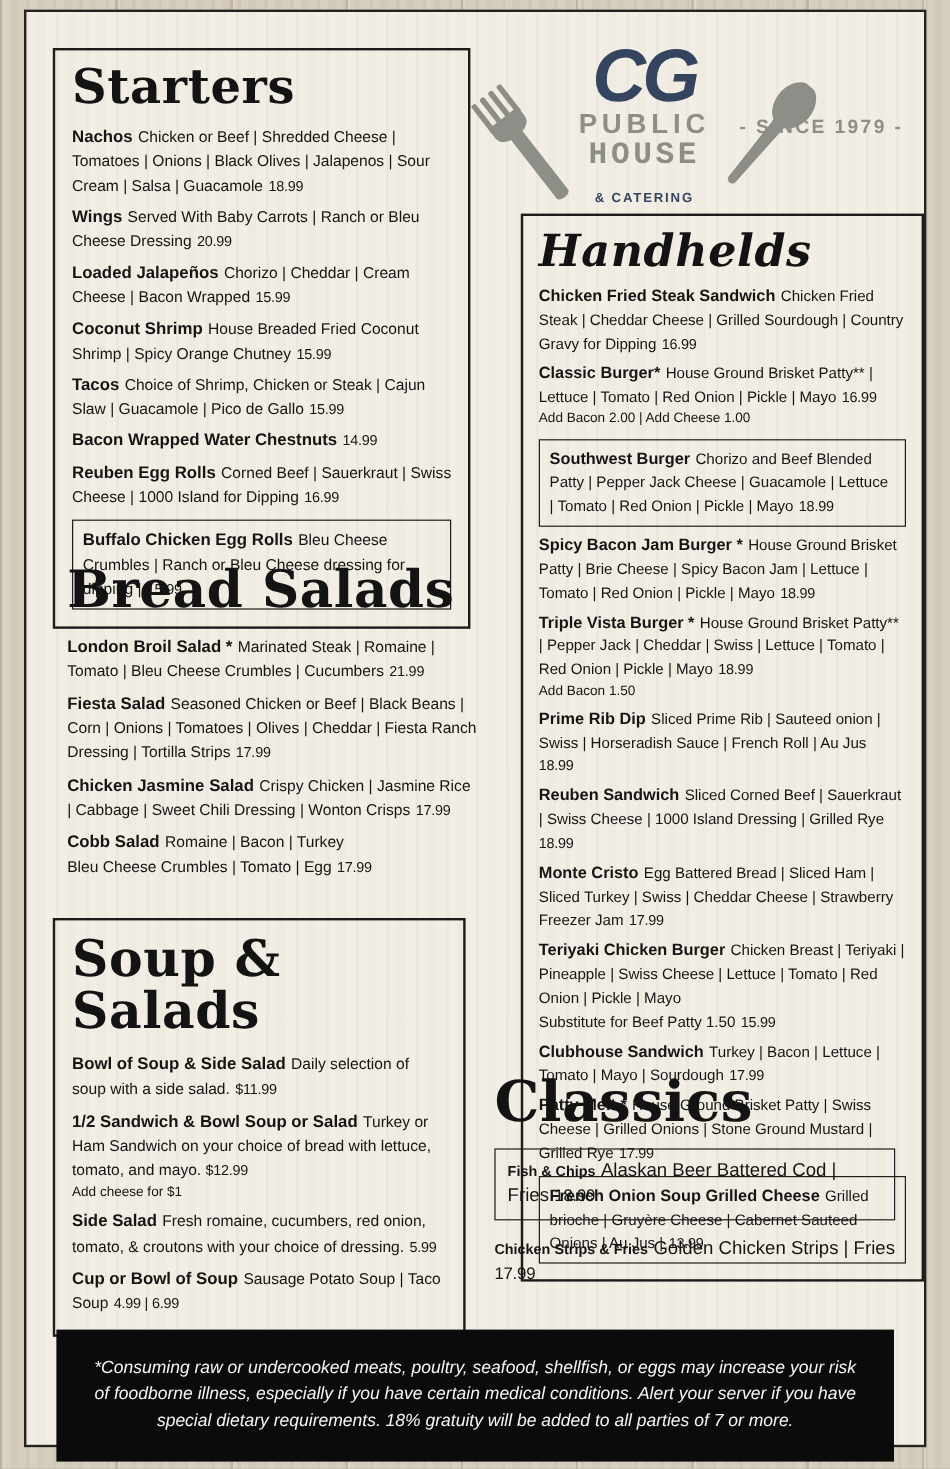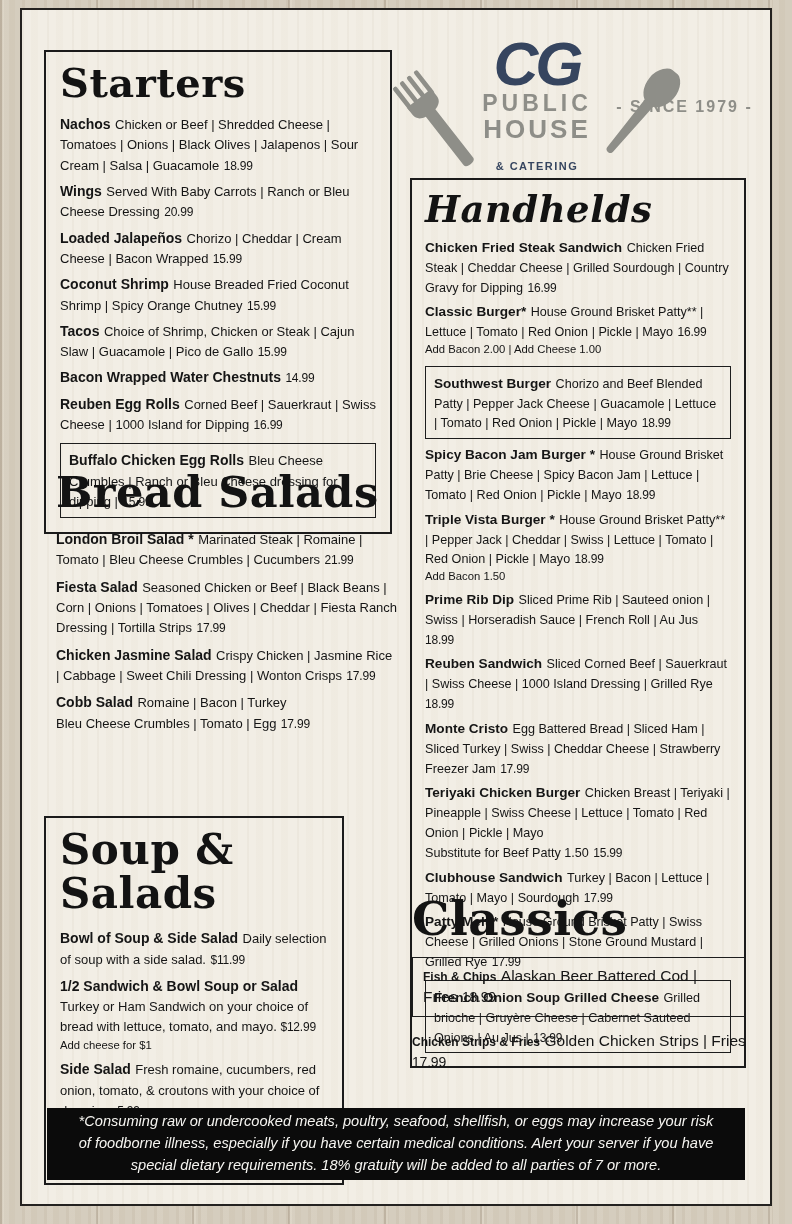--- a/index.html
+++ b/index.html
@@ -17,27 +17,27 @@
     background-color:#f2eee5;
     background-image:repeating-linear-gradient(90deg, rgba(212,203,186,.18) 0 2px, transparent 2px 9px, rgba(224,216,199,.14) 9px 16px, transparent 16px 25px);
   }
   h1.sec{
     font-family:"DejaVu Serif",serif;font-weight:700;color:#131313;
     margin:0 0 10px 0;line-height:1.05;letter-spacing:.5px;
   }
   section{position:absolute;box-sizing:border-box;}
   .framed{border:2px solid #1b1b1b;padding:10px 14px 8px 14px;}
 
-  .starters{left:22px;top:40px;width:348px;}
+  .starters{left:22px;top:30px;width:348px;}
   .starters h1.sec{font-size:40px;}
   .entree{left:30px;top:460px;width:350px;padding:0 4px;}
   .entree h1.sec{font-size:43px;margin-bottom:14px;}
-  .soup{left:22px;top:806px;width:300px;}
+  .soup{left:22px;top:755px;width:344px;}
   .soup h1.sec{font-size:42px;margin-bottom:12px;}
-  .handhelds{left:388px;top:168px;width:336px;padding:10px 13px 8px 13px;}
+  .handhelds{left:412px;top:168px;width:336px;padding:10px 13px 8px 13px;}
   .handhelds h1.sec{font-size:37px;font-style:italic;margin-bottom:8px;}
   .classics{left:390px;top:884px;width:334px;}
   .classics h1.sec{font-size:47px;margin-bottom:14px;}
 
   .item{margin-bottom:7px;line-height:1.27;}
   .starters .item{margin-bottom:6px;}
   .handhelds .item{margin-bottom:5px;line-height:1.24;}
   .item-name{font-weight:700;font-size:14px;}
   .item-desc{font-size:13px;white-space:pre-line;}
   .handhelds .item-name{font-size:13.6px;}
@@ -47,33 +47,33 @@
   .boxed{border:1.5px solid #1d1d1d;padding:6px 8px;margin-top:9px;}
   .classics .item{line-height:1.3;margin-bottom:14px;}
   .classics .item-name{font-size:12px;margin-top:13px;}
   .classics .item-desc{font-size:15.5px;}
   .classics .item-price{font-size:14px;}
   .classics .boxed{padding:8px 10px;margin-top:0;}
 
   .logo{position:absolute;left:400px;top:25px;width:230px;text-align:center;}
   .logo .cg{position:relative;z-index:2;font-weight:700;font-size:62px;line-height:.95;letter-spacing:-3px;font-style:italic;}
   .logo .l1{position:relative;z-index:2;font-weight:700;font-size:23px;letter-spacing:4px;margin-top:-4px;}
-  .logo .l2{position:relative;z-index:2;font-weight:700;font-size:26px;letter-spacing:3px;margin-top:-3px;}
+  .logo .l2{position:relative;z-index:2;font-weight:700;font-size:26px;letter-spacing:3px;margin-top:-3px;font-family:Liberation Mono, monospace;}
   .logo .l3{position:relative;z-index:2;font-weight:700;font-size:11px;letter-spacing:1.5px;margin-top:15px;}
   .logo svg{position:absolute;z-index:1;}
   .fork{left:-4px;top:32px;transform:rotate(-38deg);}
   .spoon{right:-6px;top:24px;transform:rotate(40deg);}
   .since{
     position:absolute;left:585px;top:88px;width:155px;text-align:center;
     font-weight:700;font-size:16px;letter-spacing:2px;white-space:nowrap;
   }
   .disclaimer{
     position:absolute;left:25px;top:1098px;width:698px;box-sizing:border-box;
     background:#0b0b0b;color:#f6f5f1;text-align:center;
-    font-style:italic;font-size:14.6px;line-height:1.5;padding:3px 28px;
+    font-style:italic;font-size:14.6px;line-height:1.5;padding:22px 28px;
   }
 </style>
 </head>
 <body>
 
 <div class="page">
   <div class="paper">
 
     <section class="starters framed">
       <h1 class="sec">Starters</h1>

